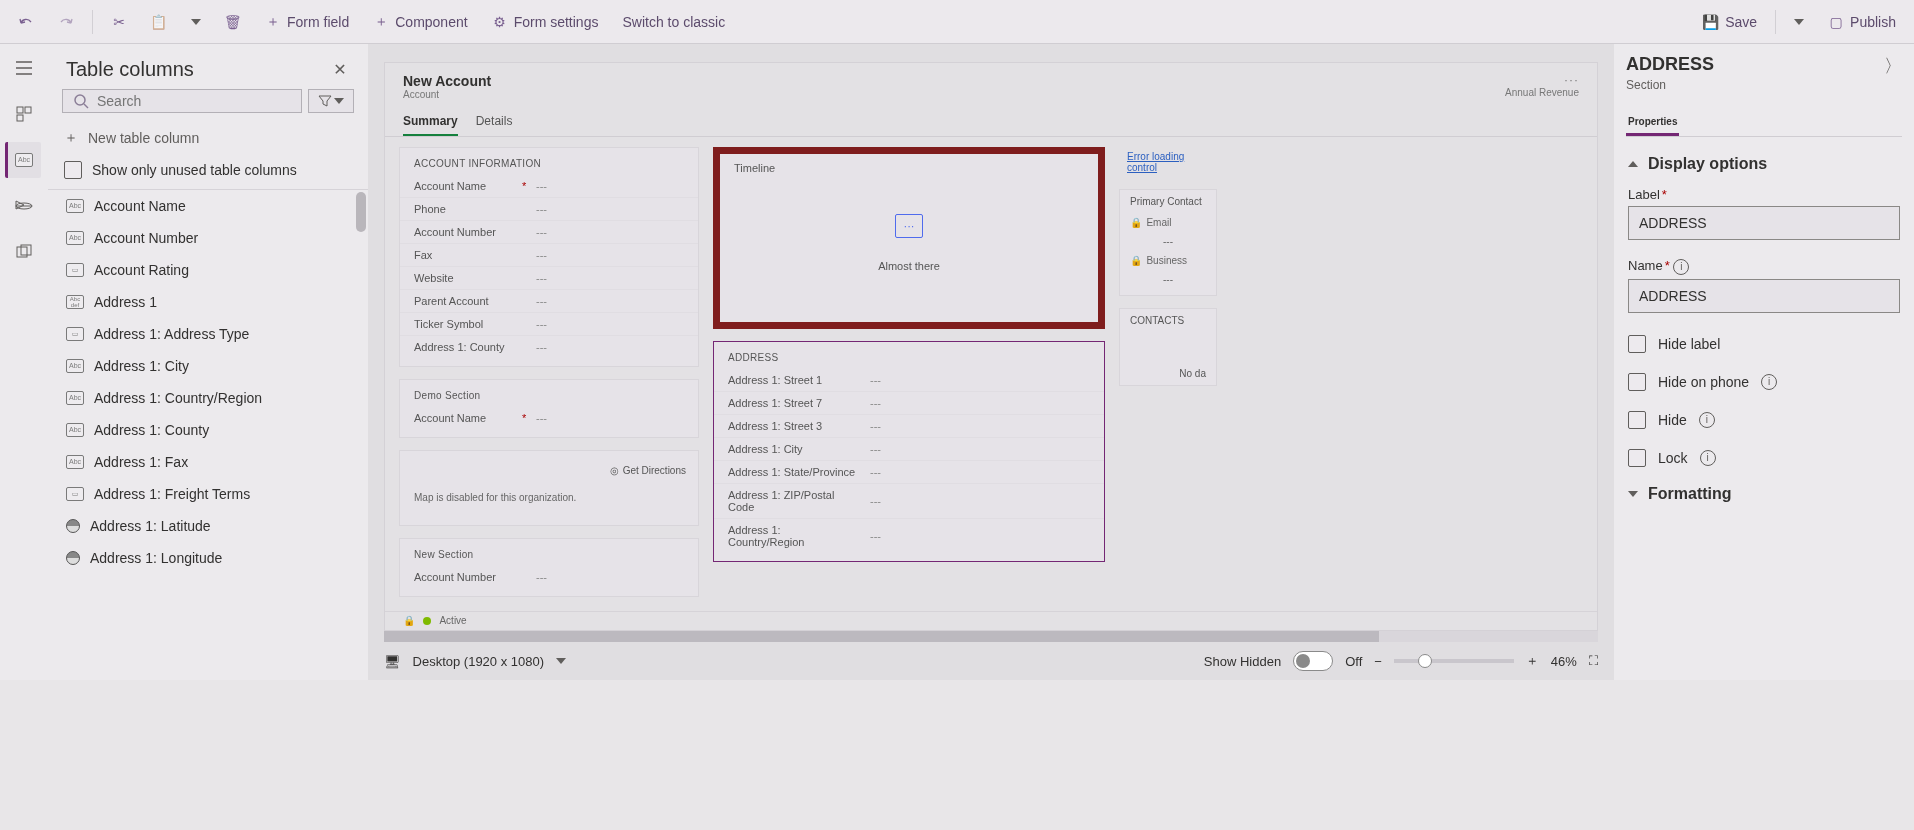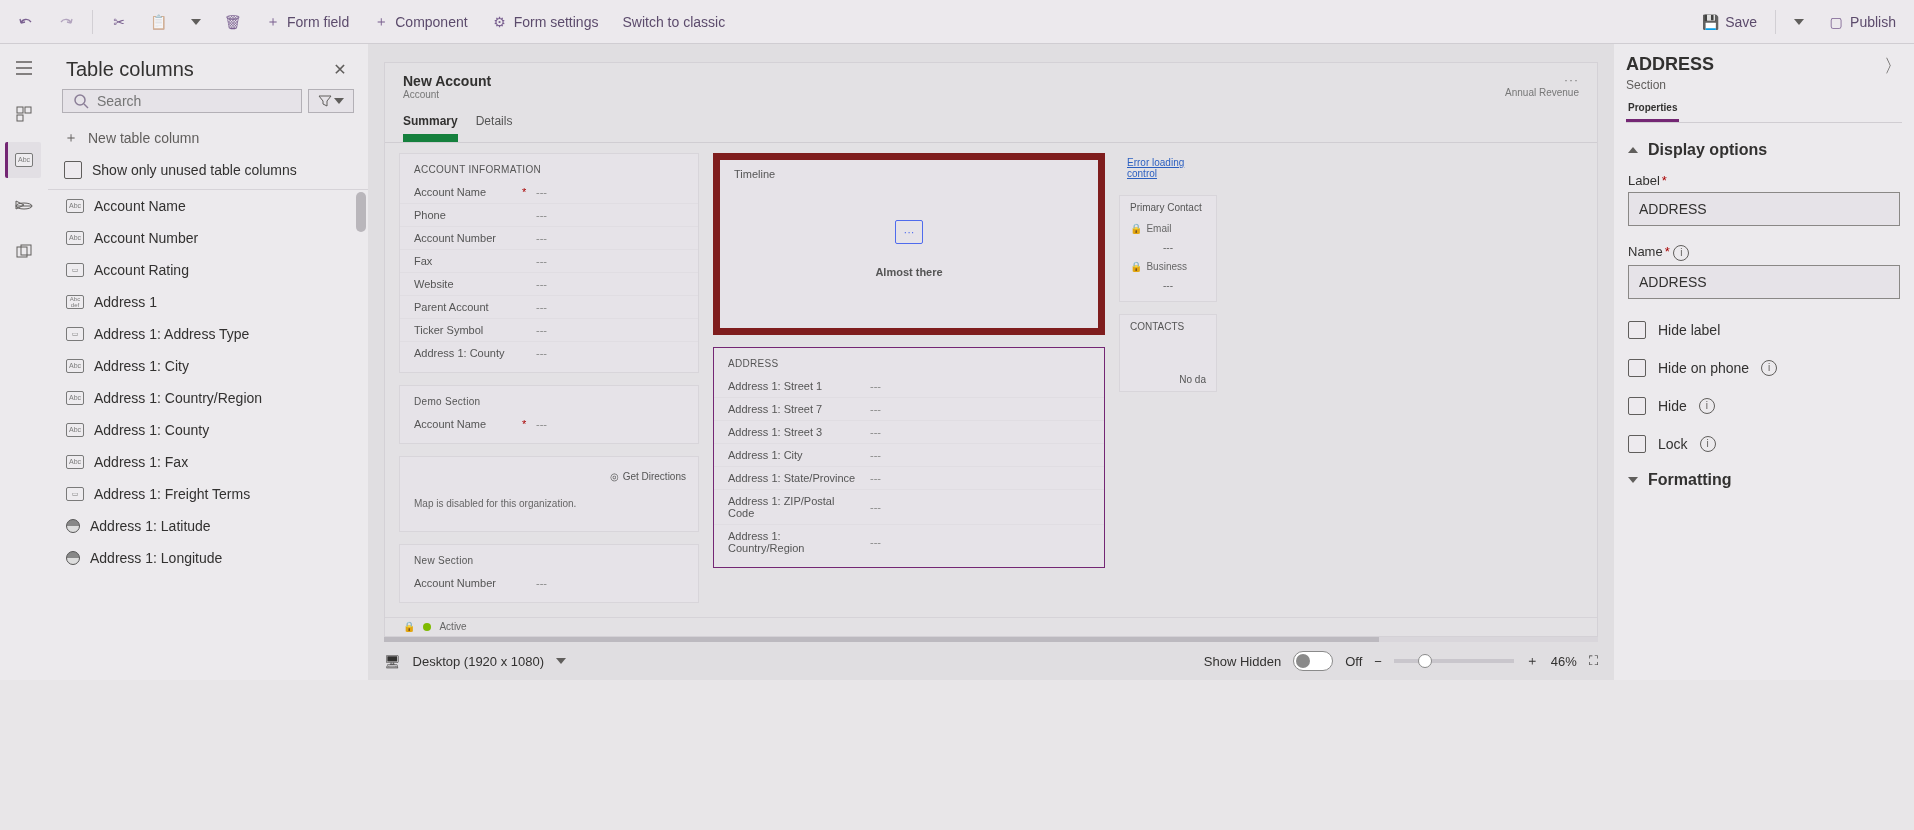--- a/index.html
+++ b/index.html
@@ -41,38 +41,38 @@
 .canvas-body { flex: 1; overflow: auto; position: relative; padding: 18px 0 0 0; }
 .form-surface { margin: 0 16px; background: #e3e1e4; border: 1px solid #d4d1d6; min-height: 560px; }
 .fs-head { padding: 10px 18px 6px 18px; display: flex; align-items: flex-start; }
 .fs-head-l { flex:1; }
 .fs-title { font-size: 14px; font-weight: 600; color: #323130; }
 .fs-sub { font-size: 10px; color: #777; }
 .fs-head-r { text-align:right; font-size:10px; color:#777; }
 .fs-dots { font-size:12px; letter-spacing:1px; }
 .fs-tabs { display: flex; gap: 18px; padding: 4px 18px 0 18px; border-bottom: 1px solid #d0cdd2; font-size: 12px; }
 .fs-tab { padding: 4px 0 6px 0; color: #555; cursor: pointer; }
-.fs-tab.active { color: #323130; border-bottom: 8px solid #15803d; font-weight: 600; }
+.fs-tab.active { color: #323130; border-bottom: 2px solid #15803d; font-weight: 600; }
 .fs-grid { display: flex; padding: 10px 14px; gap: 14px; }
 .fs-col { display: flex; flex-direction: column; gap: 12px; }
 .fs-col1 { width: 300px; }
 .fs-col2 { width: 392px; }
 .fs-col3 { width: 98px; }
 .section { border: 1px solid #d8d5da; background: #e6e3e8; padding: 8px 0 8px 0; }
 .section.sel { border: 1px solid #742774; }
 .sec-title { font-size: 10px; color: #555; padding: 2px 14px 6px 14px; letter-spacing: 0.3px; }
 .field-row { display: flex; align-items: center; padding: 5px 14px; font-size: 11px; color: #555; }
 .field-row:not(:last-child){ border-bottom: 1px solid #e0dde2; }
 .fr-label { width: 108px; color: #555; }
 .fr-req { width: 14px; color: #a80000; }
 .fr-val { color: #888; }
 .timeline-box { border:7px solid #7f1d1d; background:#e6e3e8; padding: 8px 14px 50px 14px; display:flex; flex-direction:column; align-items:center; gap:22px;}
 .timeline-title { align-self:flex-start; font-size:11px; color:#555;}
 .timeline-ic { width:28px; height:24px; border:1px solid #4f6bed; border-radius:2px; display:flex; align-items:center; justify-content:center; color:#4f6bed; font-size:11px; margin-top:18px;}
-.timeline-msg { font-size:11px; color:#555;font-weight:bold;}
+.timeline-msg { font-size:11px; color:#555;}
 .err-link { font-size:10px; color:#2b5fc0; text-decoration:underline; margin:4px 8px; display:block; }
 .side-card { border:1px solid #d8d5da; background:#e6e3e8; padding:6px 10px; font-size:10px; color:#555;}
 .side-card .sc-t { margin-bottom:6px; }
 .side-card .sc-row { display:flex; align-items:center; gap:4px; padding:4px 0; color:#666;}
 .map-sec .map-head { display:flex; justify-content:flex-end; padding:6px 12px; font-size:10px; color:#555; gap:4px;}
 .map-sec .map-body { padding:10px 14px 14px 14px; font-size:10px; color:#666;}
 .status-row { display:flex; align-items:center; gap:8px; font-size:10px; color:#666; padding: 3px 18px 4px 18px; border-top:1px solid #d6d3d8; margin-top:4px; }
 .status-dot { width:8px; height:8px; background:#7fba00; border-radius:50%; display:inline-block;}
 .canvas-hscroll { height:12px; margin:0 16px; background:#d9d6db; position:relative; }
 .canvas-hscroll .thumb{ position:absolute; left:0; top:0; height:100%; width:82%; background:#bcb9bf;}
@@ -82,21 +82,21 @@
 .cf-spacer { flex:1; }
 .toggle { width: 40px; height: 20px; border-radius: 10px; border: 1px solid #8a8a8a; position: relative; background:#fff; }
 .toggle .knob { position: absolute; left: 2px; top: 2px; width: 14px; height: 14px; background: #8a8a8a; border-radius: 50%; }
 .slider { width: 120px; height: 4px; background: #c9c6cc; position: relative; }
 .slider .sknob { position: absolute; left: 24px; top: -5px; width: 14px; height: 14px; background: #fff; border: 1px solid #8a8a8a; border-radius: 50%; }
 
 
 .props { width: 300px; background: #eceaed; display: flex; flex-direction: column; padding: 10px 12px 0 12px; }
 .props-h { display: flex; align-items: flex-start; justify-content: space-between; }
 .props-h h2 { font-size: 18px; font-weight: 600; color: #323130; }
-.props-sub { font-size: 12px; color: #605e5c; margin-bottom: 10px; }
+.props-sub { font-size: 12px; color: #605e5c; margin-bottom: 24px; }
 .props-tab { font-size: 10px; color: #323130; border-bottom: 3px solid #742774; width: fit-content; padding: 0 2px 6px 2px; font-weight: 600; }
 .props-divider { height: 1px; background: #d0cdd2; margin-bottom: 10px; }
 .props-sec { display: flex; align-items: center; gap: 10px; font-size: 16px; color: #323130; padding: 8px 2px; cursor: pointer; font-weight: 600; }
 .chev { display:inline-block; width:0; height:0; }
 .chev.up { border-left:5px solid transparent; border-right:5px solid transparent; border-bottom:6px solid #605e5c; }
 .chev.down { border-left:5px solid transparent; border-right:5px solid transparent; border-top:6px solid #605e5c; }
 .prop-field { margin: 6px 2px 12px 2px; }
 .pf-label { font-size: 13px; color: #323130; margin-bottom: 4px; }
 .pf-req { color: #a80000; margin-left: 2px; }
 .pf-input { width: 100%; height: 34px; border: 1px solid #8a8886; background: #e6e3e8; padding: 0 10px; font-size: 14px; color: #323130; }

